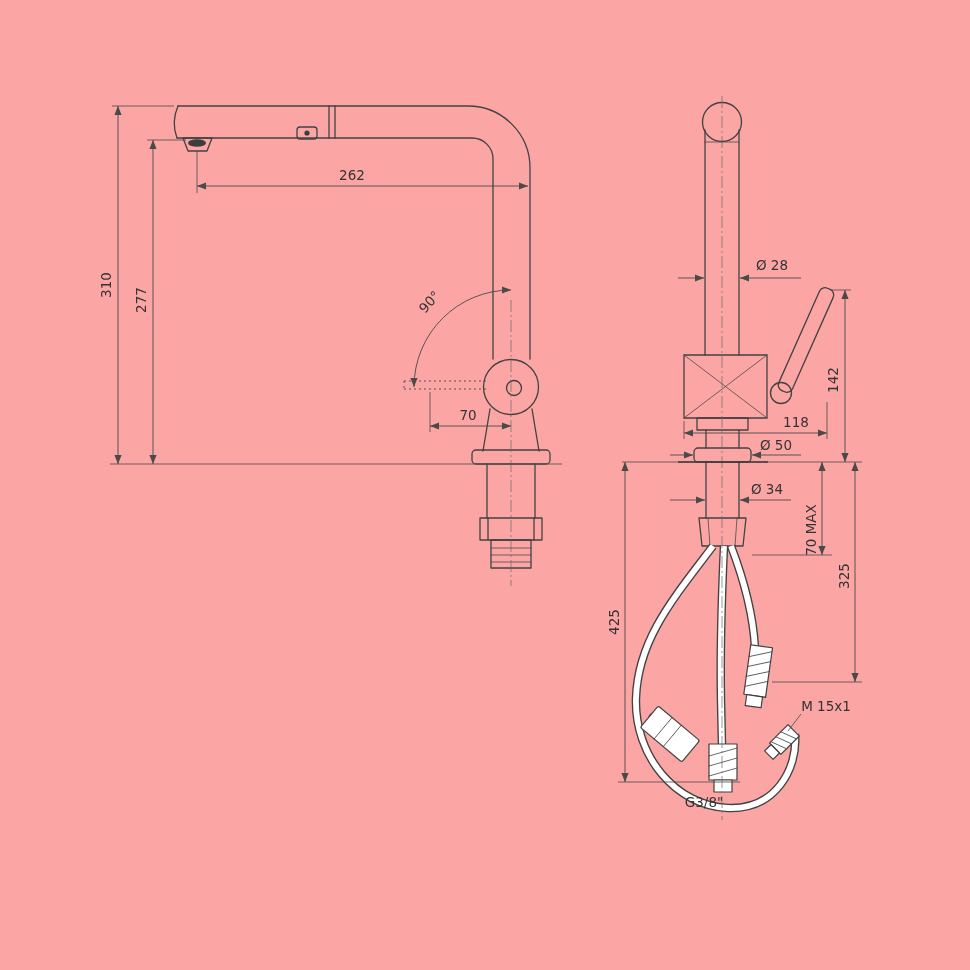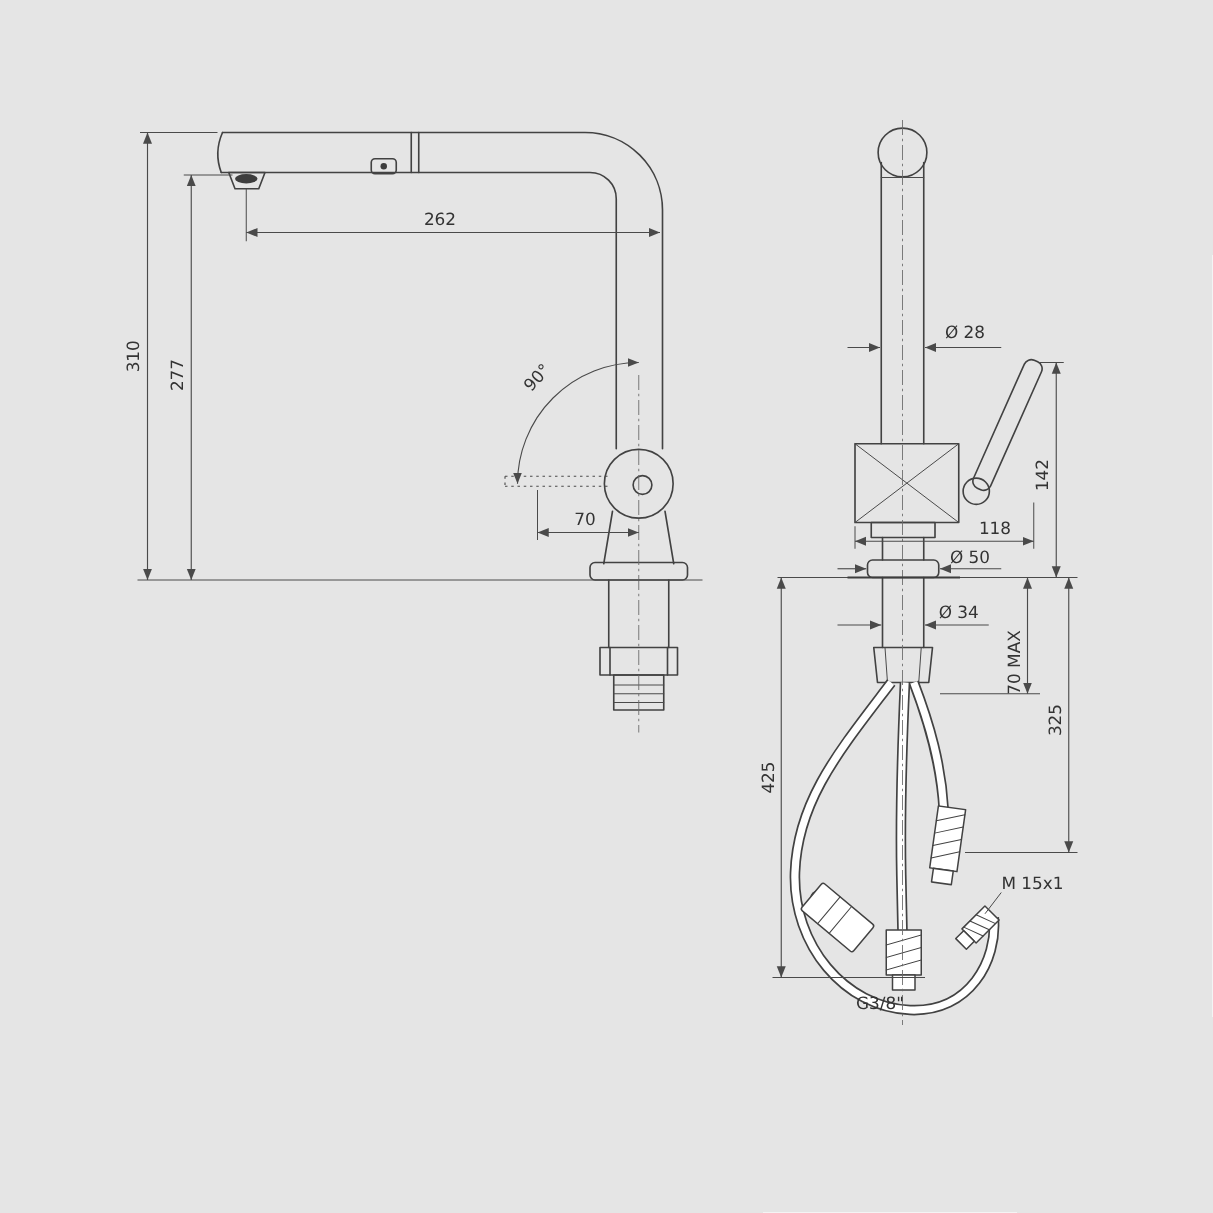--- a/index.html
+++ b/index.html
@@ -1,16 +1,16 @@
 <!DOCTYPE html>
 <html><head>
 <meta charset="utf-8">
 <style>
   html,body{margin:0;padding:0;background:#ffffff;}
-  .stage{width:970px;height:970px;background:#e5e5e5;position:relative;font-family:"DejaVu Sans",sans-serif;}
+  .stage{width:970px;height:970px;background:#fca5a5;position:relative;font-family:"DejaVu Sans",sans-serif;}
   svg{display:block;}
   .outline{fill:none;stroke:#424242;stroke-width:1.3;stroke-linejoin:round;stroke-linecap:round;}
   .dkfill{fill:#3d3d3d;stroke:none;}
   .dim{fill:none;stroke:#4a4a4a;stroke-width:0.9;}
   .thin{fill:none;stroke:#4a4a4a;stroke-width:0.8;}
   .deck{fill:none;stroke:#3d3d3d;stroke-width:1.5;}
   .cl{fill:none;stroke:#6a6a6a;stroke-width:0.7;stroke-dasharray:12 3 2 3;}
   .dot{fill:none;stroke:#4a4a4a;stroke-width:0.9;stroke-dasharray:2 3;}
   .hoseO{fill:none;stroke:#424242;stroke-width:8.5;stroke-linecap:butt;}
   .hoseI{fill:none;stroke:#ffffff;stroke-width:5.8;stroke-linecap:butt;}

